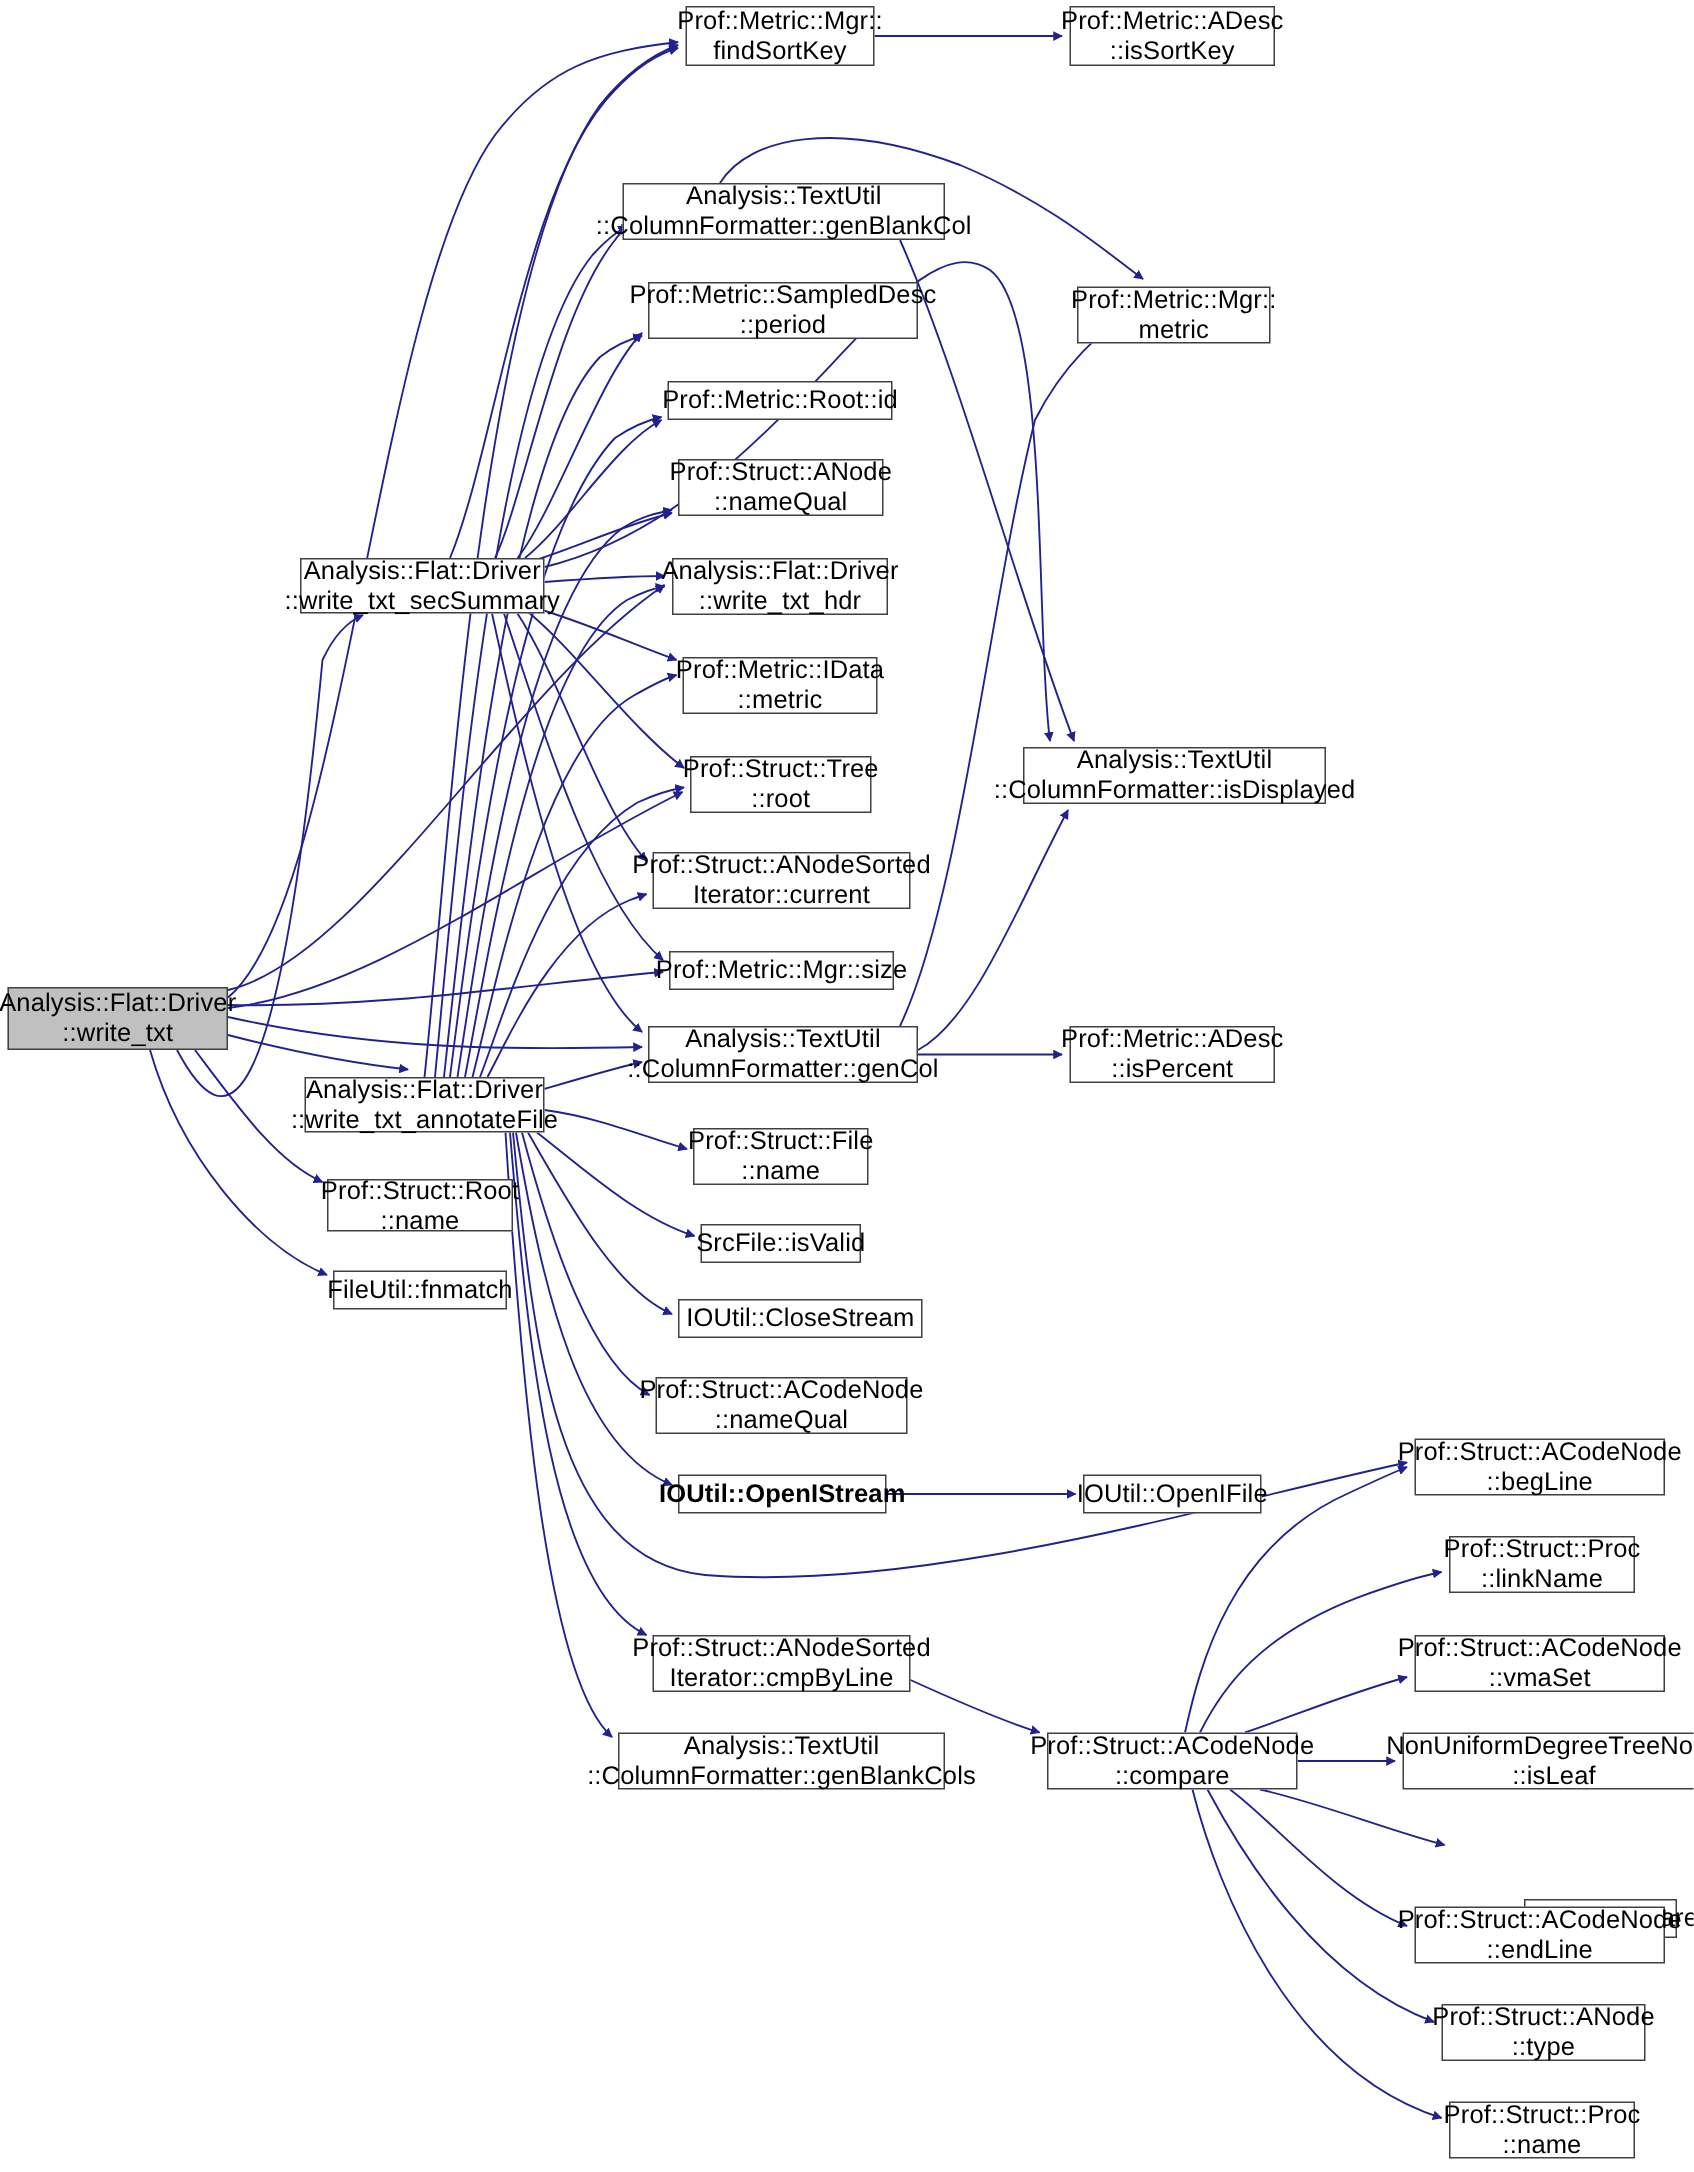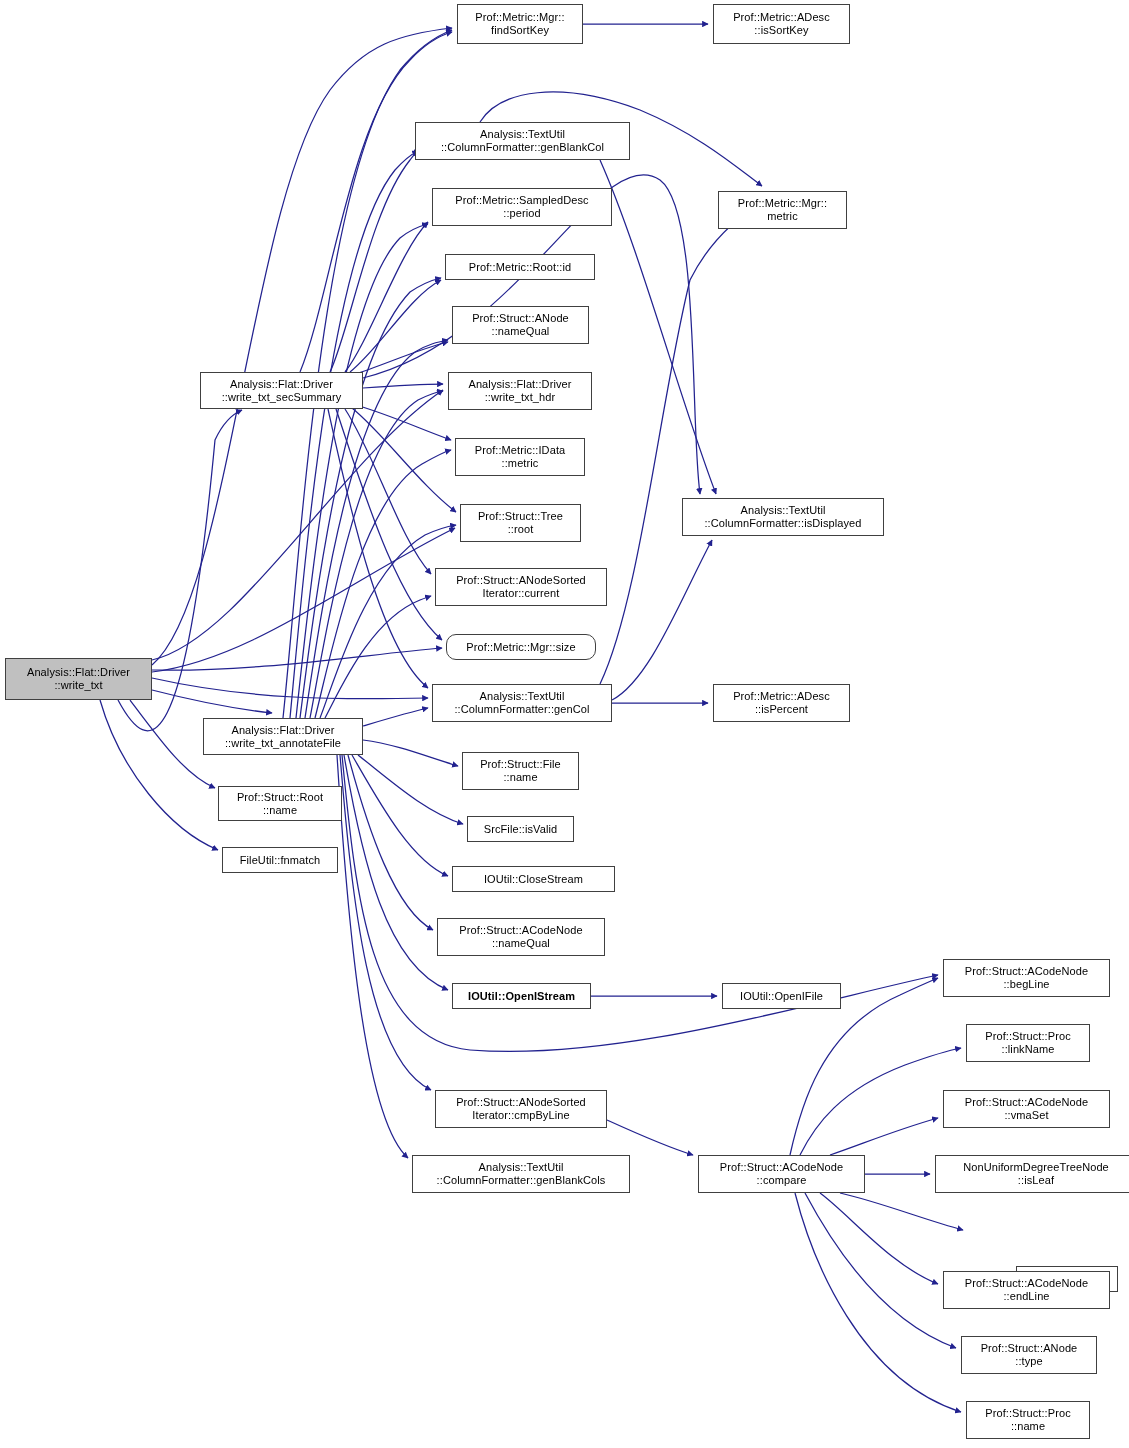--- a/index.html
+++ b/index.html
@@ -4,21 +4,21 @@
 <style>
   html,body{margin:0;padding:0;background:#ffffff;}
   body{width:1129px;height:1448px;overflow:hidden;
        font-family:"Liberation Sans","DejaVu Sans",sans-serif;}
   #graph{position:relative;width:1129px;height:1448px;}
   svg{position:absolute;left:0;top:0;}
   .nodebox{position:absolute;box-sizing:border-box;
            border:1px solid #404040;background:#ffffff;
            display:flex;align-items:center;justify-content:center;
            text-align:center;line-height:1.16;color:#000000;
-           font-size:11px;letter-spacing:0.1px;}
+           font-size:17px;letter-spacing:0.1px;}
   .nodebox.hl{background:#c0c0c0;border-color:#404040;}
   .nodebox span{display:block;white-space:pre-line;}
 </style>
 </head>
 <body>
 
 <div id="graph">
   <svg id="edges" width="1129" height="1448">
     <defs>
       <marker id="arrow" viewBox="0 0 10 10" refX="9" refY="5" markerWidth="5.2" markerHeight="5.2" orient="auto-start-reverse">
@@ -131,21 +131,21 @@
 ::metric</span>
       </div>
       <div class="nodebox" style="left: 460px; top: 504px; width: 121px; height: 38px;">
         <span>Prof::Struct::Tree
 ::root</span>
       </div>
       <div class="nodebox" style="left: 435px; top: 568px; width: 172px; height: 38px;">
         <span>Prof::Struct::ANodeSorted
 Iterator::current</span>
       </div>
-      <div class="nodebox" style="left: 446px; top: 634px; width: 150px; height: 26px; border-radius: 10px;">
+      <div class="nodebox" style="left: 446px; top: 634px; width: 150px; height: 26px;">
         <span>Prof::Metric::Mgr::size</span>
       </div>
       <div class="nodebox" style="left: 432px; top: 684px; width: 180px; height: 38px;">
         <span>Analysis::TextUtil
 ::ColumnFormatter::genCol</span>
       </div>
       <div class="nodebox" style="left: 462px; top: 752px; width: 117px; height: 38px;">
         <span>Prof::Struct::File
 ::name</span>
       </div>

